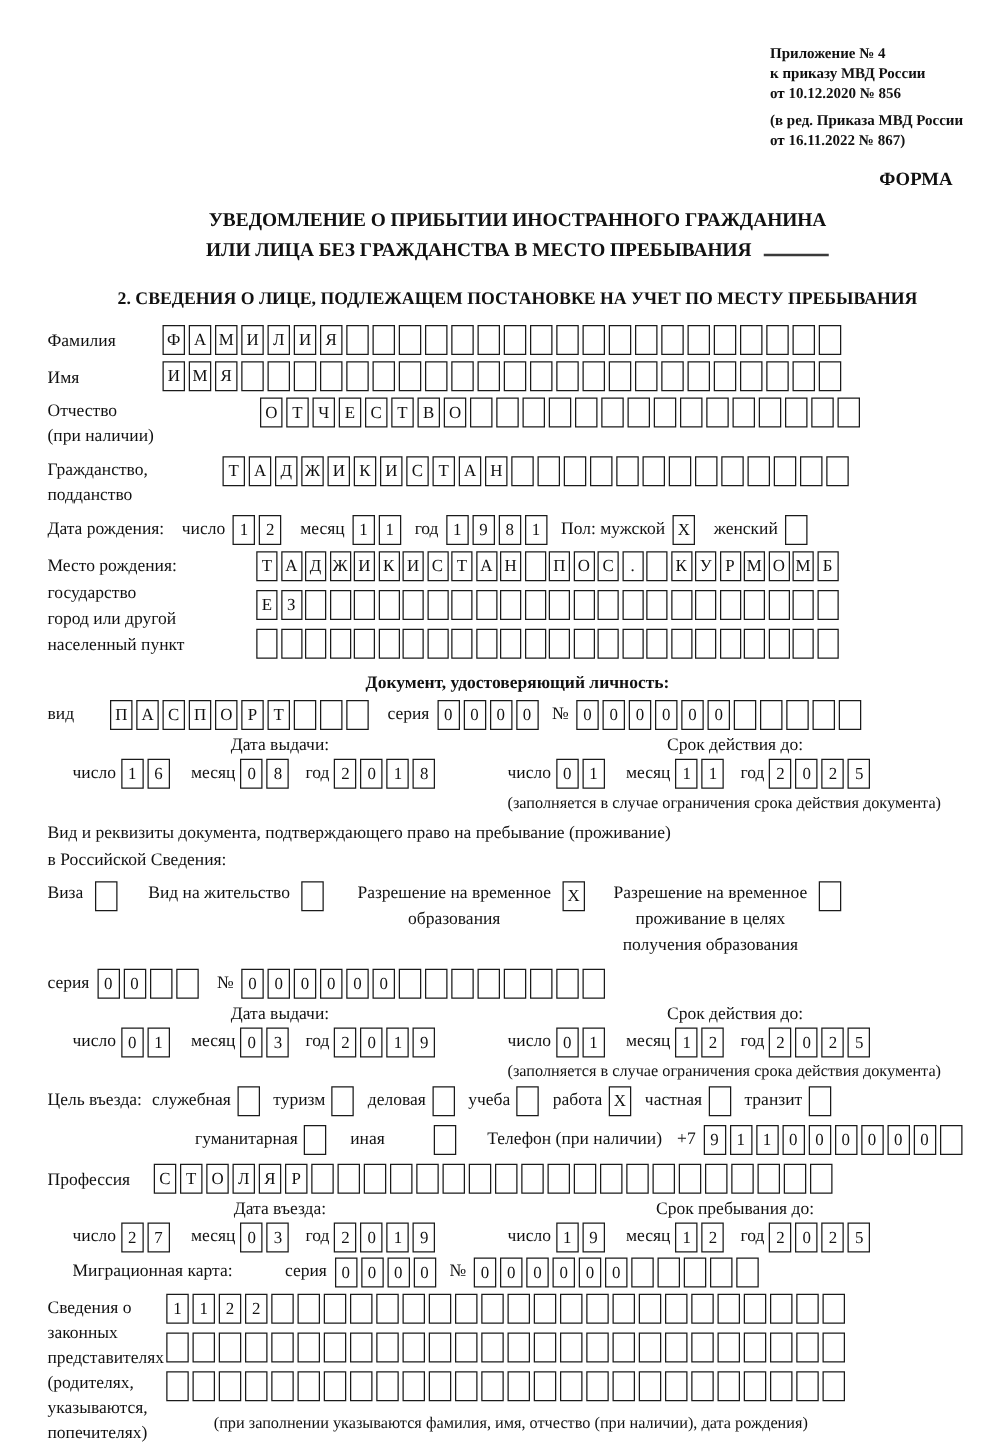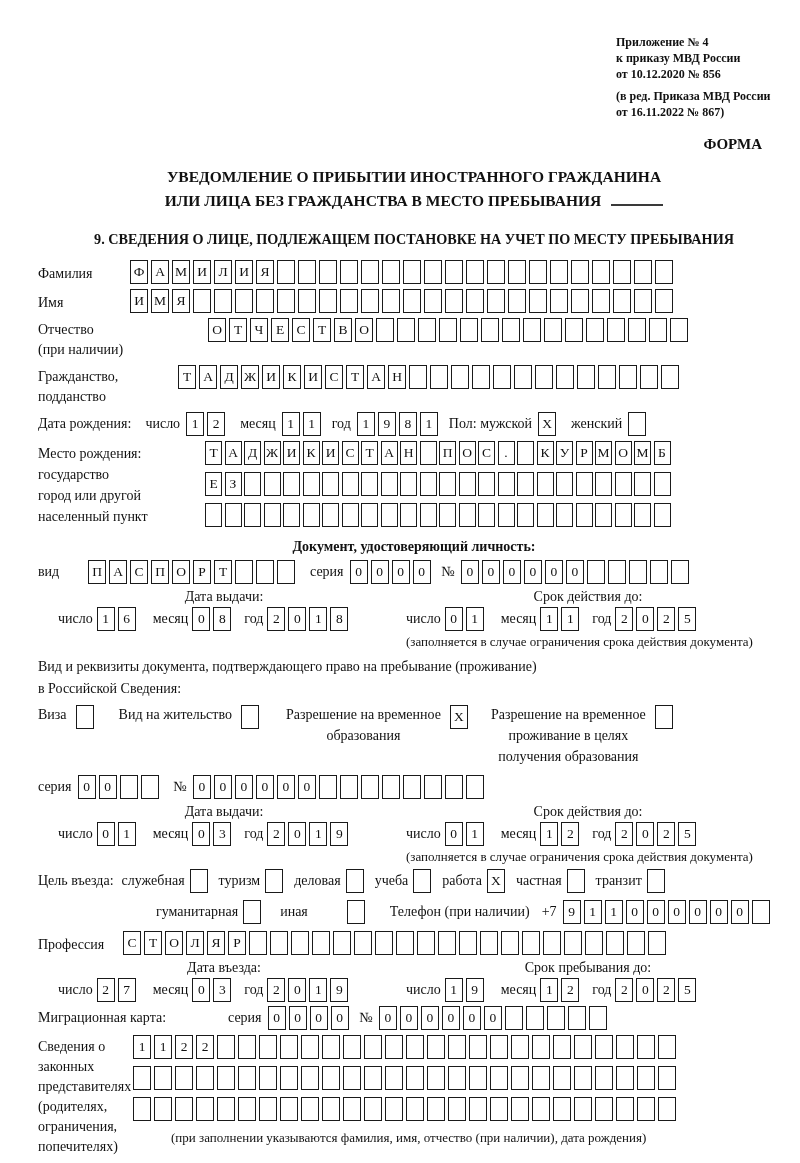--- a/index.html
+++ b/index.html
@@ -93,21 +93,21 @@
     <div>от 16.11.2022 № 867)</div>
   </div>
 
   <div class="form-label">ФОРМА</div>
 
   <div class="title">
     <div>УВЕДОМЛЕНИЕ О ПРИБЫТИИ ИНОСТРАННОГО ГРАЖДАНИНА</div>
     <div><span>ИЛИ ЛИЦА БЕЗ ГРАЖДАНСТВА В МЕСТО ПРЕБЫВАНИЯ</span><span class="title-underline"></span></div>
   </div>
 
-  <div class="section-heading">9. СВЕДЕНИЯ О ЛИЦЕ, ПОДЛЕЖАЩЕМ ПОСТАНОВКЕ НА УЧЕТ ПО МЕСТУ ПРЕБЫВАНИЯ</div>
+  <div class="section-heading">2. СВЕДЕНИЯ О ЛИЦЕ, ПОДЛЕЖАЩЕМ ПОСТАНОВКЕ НА УЧЕТ ПО МЕСТУ ПРЕБЫВАНИЯ</div>
 
   <div class="row">
     <span class="label w92">Фамилия</span>
     <span class="cells">
         <span class="cell">Ф</span>
         <span class="cell">А</span>
         <span class="cell">М</span>
         <span class="cell">И</span>
         <span class="cell">Л</span>
         <span class="cell">И</span>
@@ -698,21 +698,21 @@
             <span class="cell">2</span>
             <span class="cell">0</span>
             <span class="cell">2</span>
             <span class="cell">5</span>
           </span>
       </div>
     </div>
   </div>
 
   <div class="inline-row">
-    <span class="txt" style="width:168px;">Миграционная карта:</span>
+    <span class="txt" style="width:168px;text-align:center;">Миграционная карта:</span>
     <span class="txt gap16">серия</span>
     <span class="cells">
         <span class="cell">0</span>
         <span class="cell">0</span>
         <span class="cell">0</span>
         <span class="cell">0</span>
       </span>
     <span class="txt gap8">№</span>
     <span class="cells">
         <span class="cell">0</span>
@@ -728,21 +728,21 @@
         <span class="cell"></span>
       </span>
   </div>
 
   <div class="row" style="margin-top:2px;">
     <span class="label multiline w95" style="line-height:20px;">
       <span>Сведения о</span><br>
       <span>законных</span><br>
       <span>представителях</span><br>
       <span>(родителях,</span><br>
-      <span>ограничения,</span><br>
+      <span>указываются,</span><br>
       <span>попечителях)</span>
     </span>
     <span class="stackrows">
       <span class="cells">
           <span class="cell">1</span>
           <span class="cell">1</span>
           <span class="cell">2</span>
           <span class="cell">2</span>
           <span class="cell"></span>
           <span class="cell"></span>

